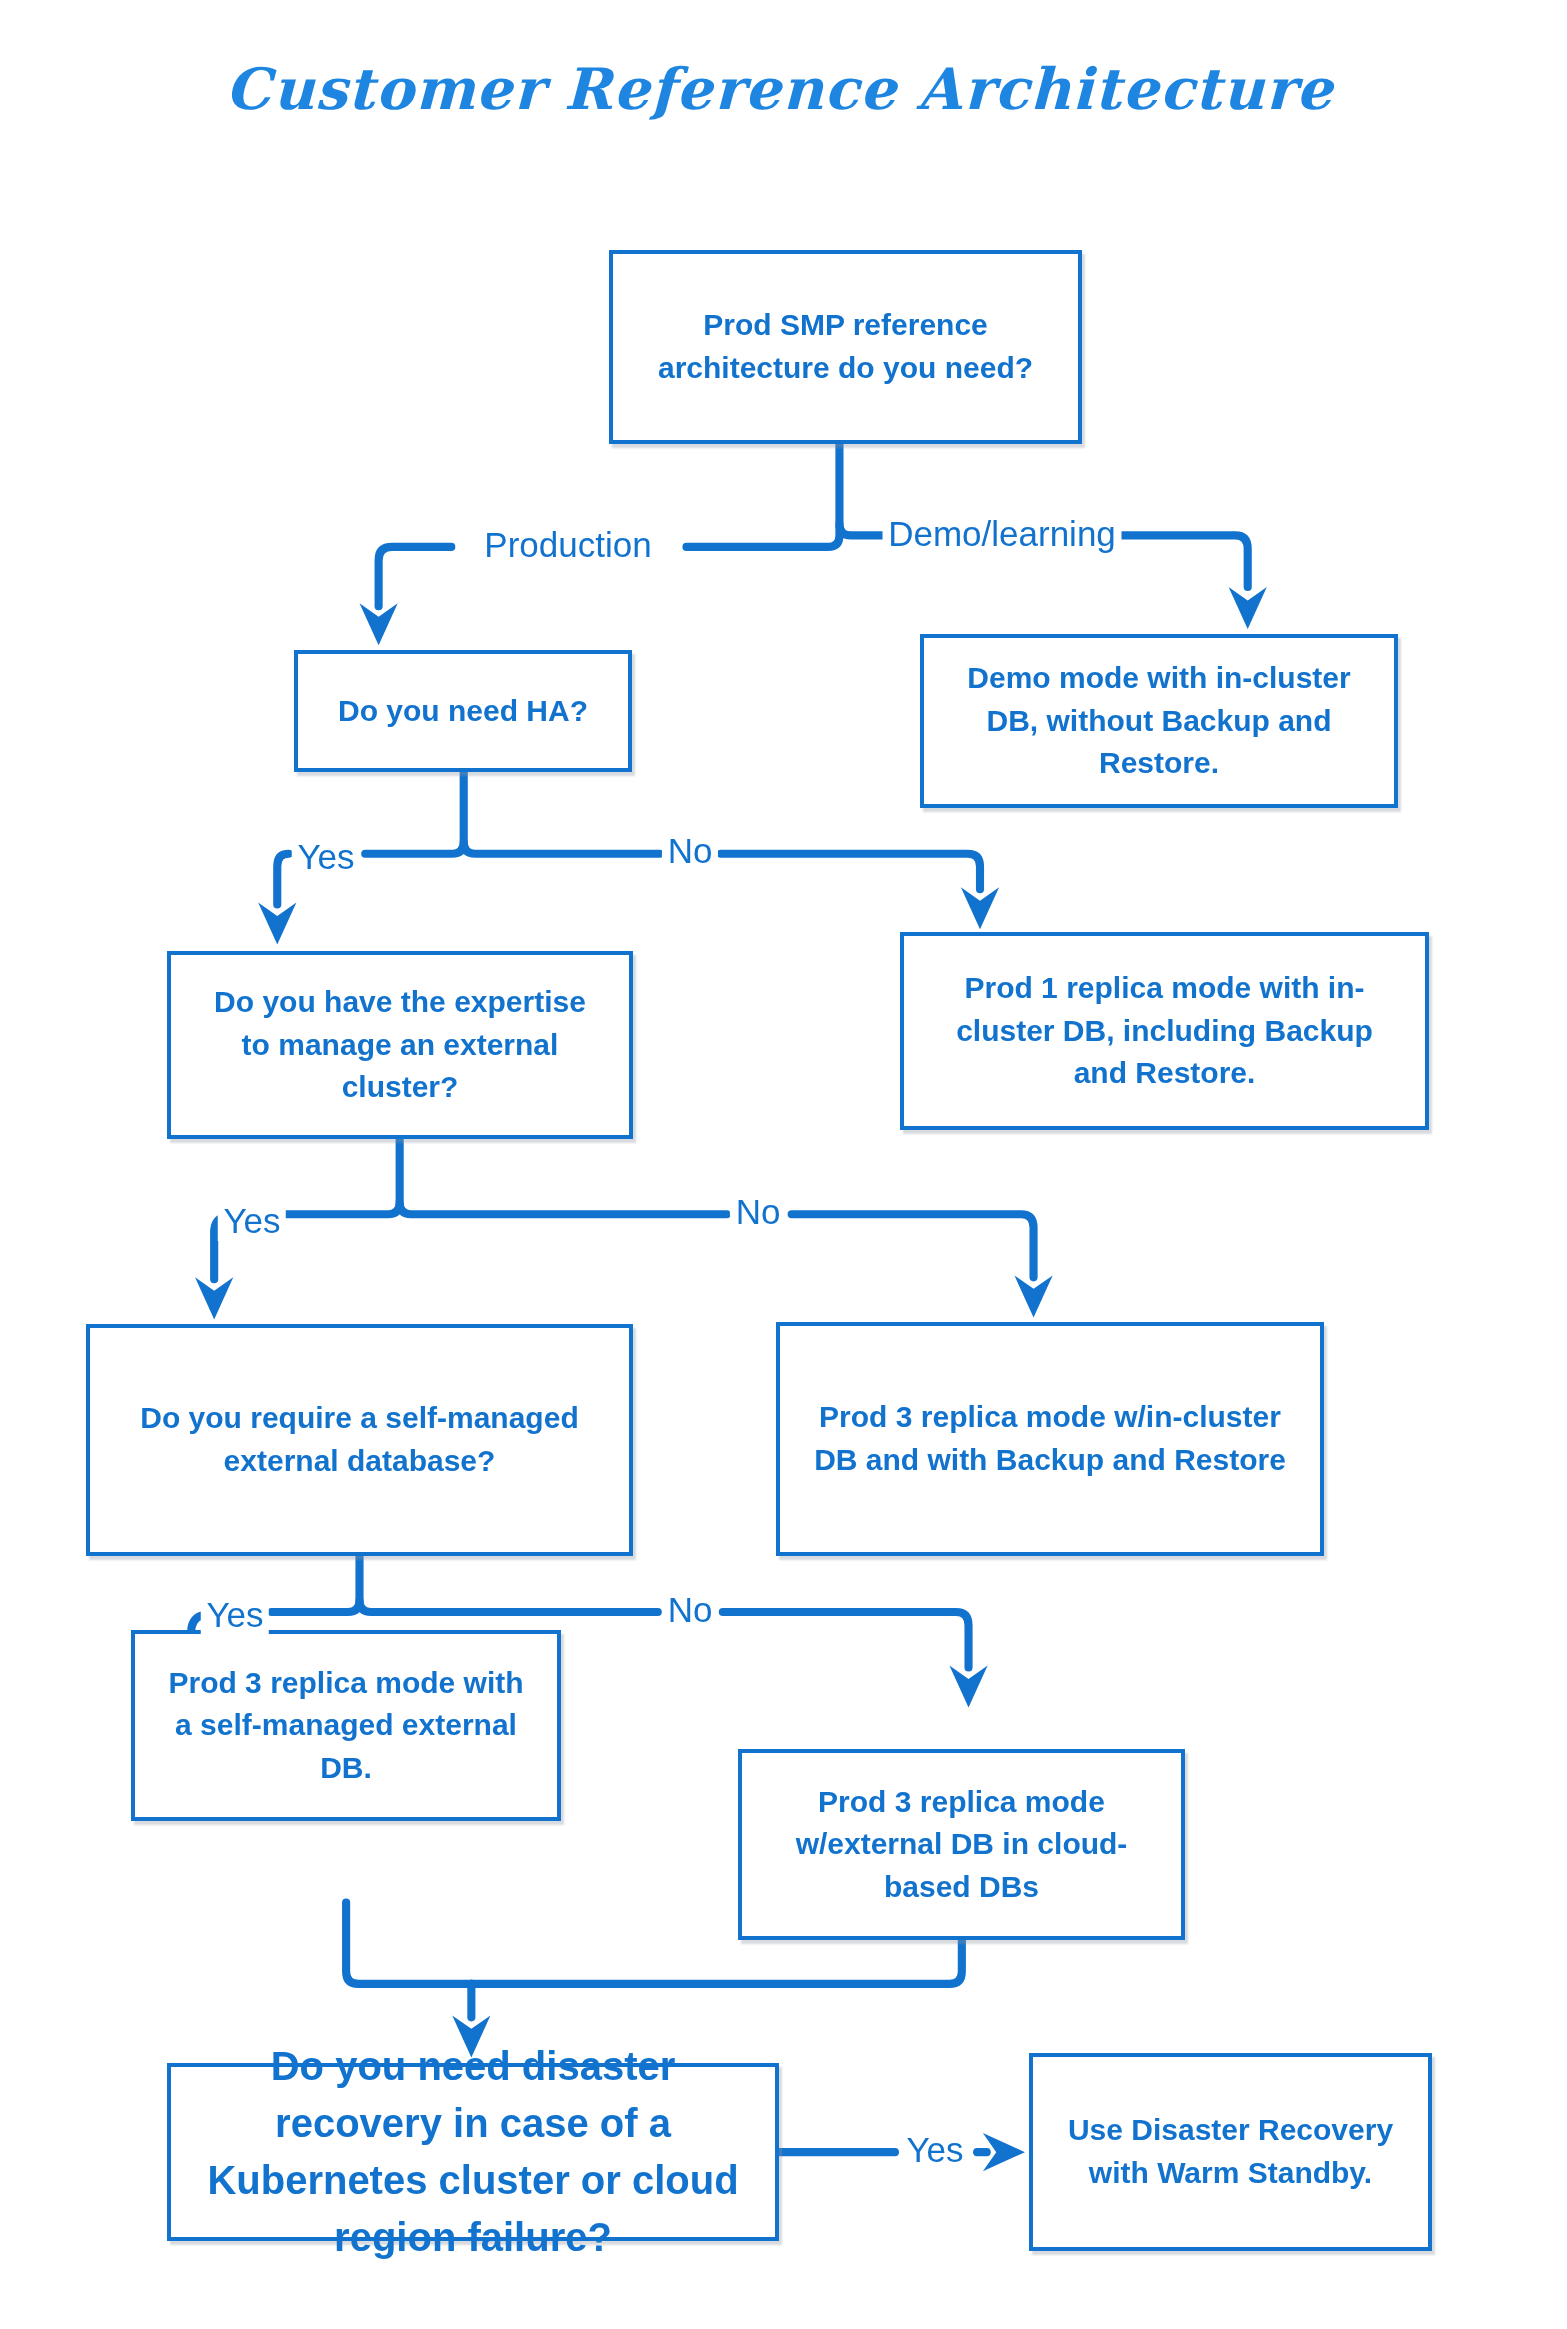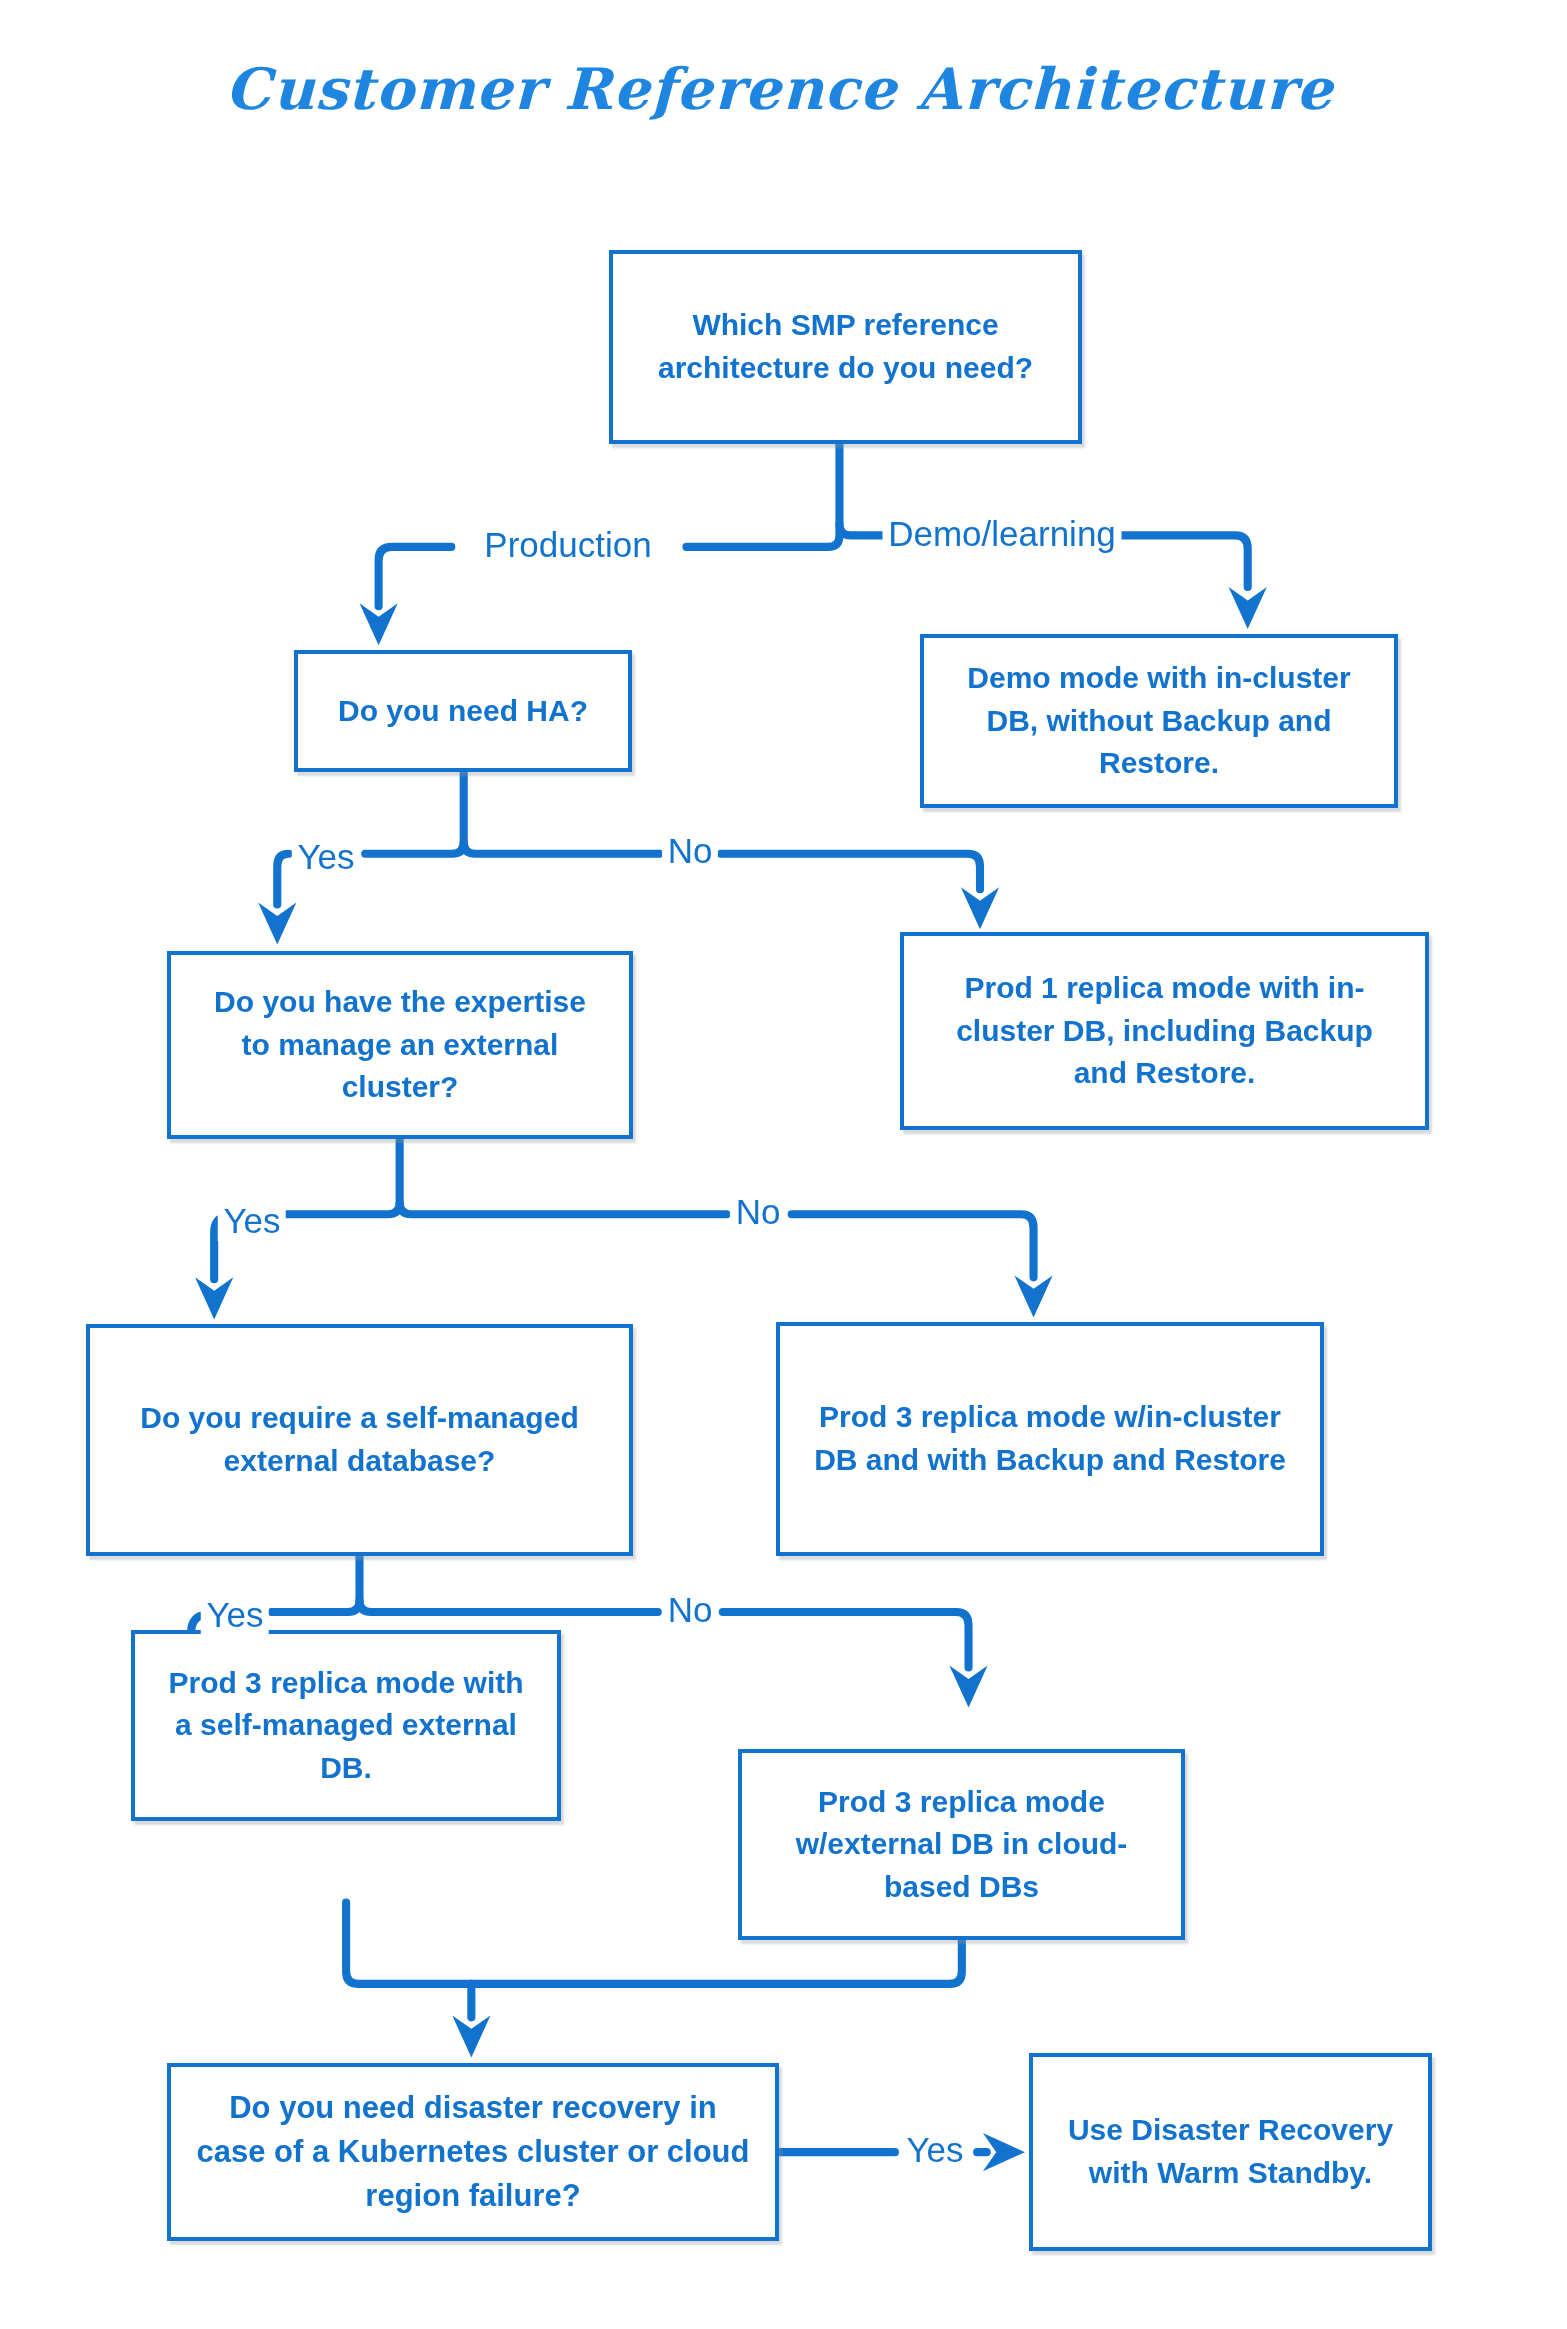--- a/index.html
+++ b/index.html
@@ -136,21 +136,21 @@
     </g>
 
     <g>
       <path class="line" d="M 815 2251 L 936 2251"></path>
       <path class="line" d="M 1022 2251 L 1032 2251"></path>
       <path class="dart" d="M 1028 2231 L 1072 2251 L 1028 2271 L 1042 2251 Z"></path>
     </g>
   </svg>
 
   <div class="node" style="left:609px;top:250px;width:473px;height:194px;">
-    <span>Which SMP reference architecture do you need?</span>
+    <span>Prod SMP reference architecture do you need?</span>
   </div>
 
   <div class="node" style="left:294px;top:650px;width:338px;height:122px;">
     <span>Do you need HA?</span>
   </div>
 
   <div class="node" style="left:920px;top:634px;width:478px;height:174px;">
     <span>Demo mode with in-cluster DB, without Backup and Restore.</span>
   </div>
 
@@ -171,21 +171,21 @@
   </div>
 
   <div class="node" style="left:131px;top:1630px;width:430px;height:191px;">
     <span>Prod 3 replica mode with a self-managed external DB.</span>
   </div>
 
   <div class="node" style="left:738px;top:1711px;width:447px;height:191px;margin-top:38px;">
     <span>Prod 3 replica mode w/external DB in cloud-based DBs</span>
   </div>
 
-  <div class="node" style="left:167px;top:2063px;width:612px;height:178px;font-size:31px;">
+  <div class="node" style="left:167px;top:2063px;width:612px;height:178px;font-size:40px;">
     <span>Do you need disaster recovery in case of a Kubernetes cluster or cloud region failure?</span>
   </div>
 
   <div class="node" style="left:1029px;top:2053px;width:403px;height:198px;">
     <span>Use Disaster Recovery with Warm Standby.</span>
   </div>
 
   <span class="edge-label" style="left:568px;top:545px;">Production</span>
   <span class="edge-label" style="left:1002px;top:534px;">Demo/learning</span>
 

